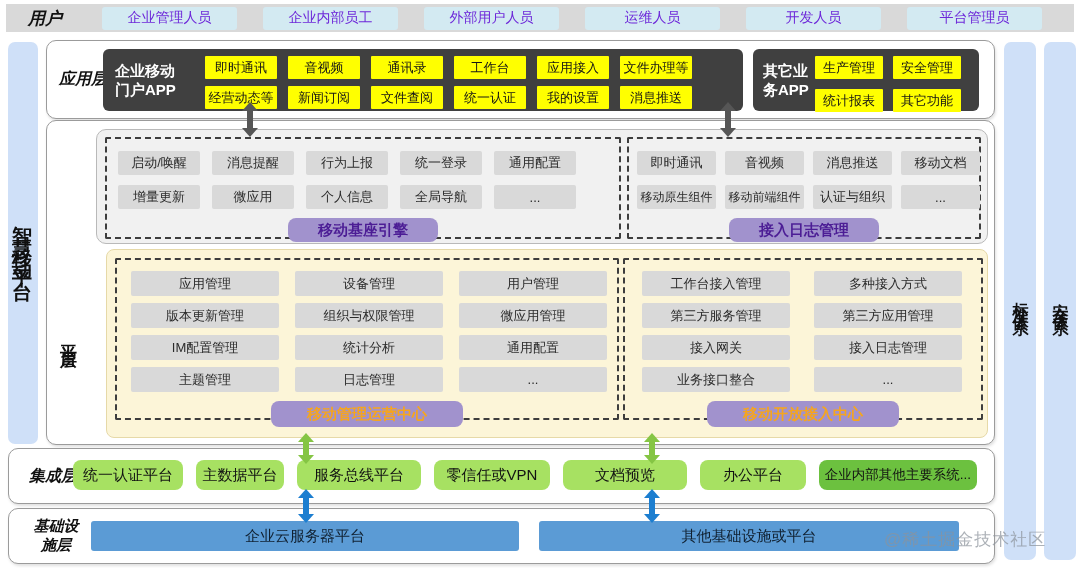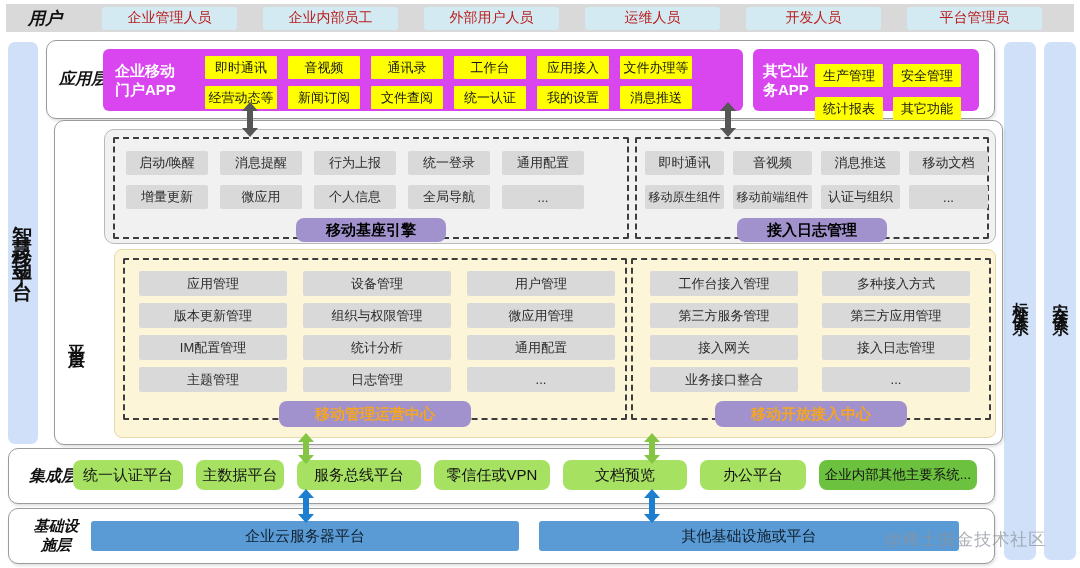--- a/index.html
+++ b/index.html
@@ -9,70 +9,70 @@
     border-bottom:1px solid #d7d7d7;
     padding-left:12px;
   }
   .abs { position:absolute; }
   .flexc { display:flex; align-items:center; justify-content:center; }
 
   
   .users-bar { left:6px; top:4px; width:1068px; height:28px; background:#d9d9d9; }
   .users-label { left:22px; top:0; height:28px; font-size:17px; font-weight:bold; font-style:italic; color:#111; display:flex; align-items:center; }
   .users-chips { left:96px; right:32px; top:2px; height:24px; display:flex; align-items:center; justify-content:space-between; }
-  .user-chip { width:135px; height:23px; background:#d3eaf2; border-radius:3px; font-size:14px; color:#b91c1c; }
+  .user-chip { width:135px; height:23px; background:#d3eaf2; border-radius:3px; font-size:14px; color:#6d28d9; }
 
   
   .vbar { background:#cfe0f8; border-radius:7px; display:flex; align-items:center; justify-content:center; }
   .vbar-left  { left:8px;  top:42px; width:30px; height:402px; }
   .vbar-r1 { left:1004px; top:42px; width:32px; height:518px; }
   .vbar-r2 { left:1044px; top:42px; width:32px; height:518px; }
   .vtext { writing-mode:vertical-rl; text-orientation:upright; font-weight:bold; color:#101010; }
   .vbar-left .vtext { font-size:20px; letter-spacing:11px; }
   .vbar-r1 .vtext, .vbar-r2 .vtext { font-size:16px; letter-spacing:6px; }
 
   
   .layer-box { background:#fff; border:1.5px solid #9b9b9b; border-radius:10px; box-shadow:1px 2px 3px rgba(0,0,0,.12); }
   .app-layer { left:46px; top:40px; width:947px; height:77px; }
-  .platform-layer { left:54px; top:120px; width:947px; height:323px; }
+  .platform-layer { left:46px; top:120px; width:947px; height:323px; }
   .integration-layer { left:8px; top:448px; width:985px; height:54px; }
   .infra-layer { left:8px; top:508px; width:985px; height:54px; }
   .layer-label { font-weight:bold; font-style:italic; color:#101010; font-size:16px; white-space:nowrap; }
 
   
-  .blue-group { background:#d946ef; border-radius:6px; }
+  .blue-group { background:#404040; border-radius:6px; }
   .portal-box { left:56px; top:8px; width:640px; height:62px; }
   .other-box  { left:706px; top:8px; width:226px; height:62px; }
   .blue-title { color:#fff; font-weight:bold; font-size:15px; line-height:1.3; display:flex; flex-direction:column; justify-content:center; }
   .portal-title { left:12px; top:0; bottom:0; width:90px; }
   .other-title  { left:10px; top:0; bottom:0; width:52px; }
   .chip { display:flex; align-items:center; justify-content:center; white-space:nowrap; overflow:hidden; }
   .chip.y { background:#ffff00; color:#151515; font-size:13px; height:23px; border-radius:1px; }
   .portal-grid { left:102px; top:7px; display:grid; grid-template-columns:repeat(6,72px); column-gap:11px; row-gap:7px; }
-  .other-grid  { left:62px; top:15px; display:grid; grid-template-columns:repeat(2,68px); column-gap:14px; row-gap:7px;gap:10px; }
+  .other-grid  { left:62px; top:7px; display:grid; grid-template-columns:repeat(2,68px); column-gap:14px; row-gap:7px;gap:10px; }
 
   
   .pl-label { left:10px; top:208px; width:26px; }
   .pl-label .vtext { font-size:17px; letter-spacing:4px; }
   .panel { border-radius:10px; }
   .panel-gray { left:49px; top:8px; width:890px; height:113px; background:#f1f1f1; border:1px solid #b9b9b9; }
   .panel-yellow { left:59px; top:128px; width:880px; height:187px; background:#fcf5d8; border:1px solid #e6d9a8; border-radius:8px; }
   .dashed { border:2px dashed #3d3d3d; border-radius:2px; }
   .eng-region { left:8px; top:7px; width:512px; height:98px; }
   .cmp-region { left:530px; top:7px; width:350px; height:98px; }
   .eng-grid { left:11px; top:12px; display:grid; grid-template-columns:repeat(5,82px); column-gap:12px; row-gap:10px; }
   .cmp-grid { left:8px; top:12px; display:grid; grid-template-columns:repeat(4,79px); column-gap:9px; row-gap:10px; }
   .chip.g { background:#d9d9d9; color:#2b2b2b; font-size:13px; height:24px; border-radius:2px; }
   .chip.g2 { background:#d9d9d9; color:#2b2b2b; font-size:13px; height:25px; border-radius:2px; }
   .ops-region { left:8px; top:8px; width:500px; height:158px; }
   .open-region { left:516px; top:8px; width:356px; height:158px; }
   .ops-grid { left:14px; top:11px; display:grid; grid-template-columns:repeat(3,148px); column-gap:16px; row-gap:7px; }
   .open-grid { left:17px; top:11px; display:grid; grid-template-columns:repeat(2,148px); column-gap:24px; row-gap:7px; }
   .badge { background:#a192cd; border-radius:8px; font-weight:bold; font-size:15px; left:50%; transform:translateX(-50%); }
-  .badge.navy { color:#000000; bottom:-5px; width:150px; height:24px; }
+  .badge.navy { color:#4c1d95; bottom:-5px; width:150px; height:24px; }
   .badge.orange { color:#f5a51f; bottom:-9px; width:192px; height:26px; }
 
   
   .int-label { left:20px; top:0; height:54px; display:flex; align-items:center; }
   .int-chips { left:64px; top:11px; display:flex; gap:13px; }
   .chip.green { background:#a7e162; color:#121212; font-size:15px; height:30px; border-radius:8px; }
   .chip.green.dark { background:#6cc13f; }
 
   
   .infra-label { left:14px; top:0; width:66px; height:54px; text-align:center; line-height:1.25; display:flex; align-items:center; justify-content:center; }

